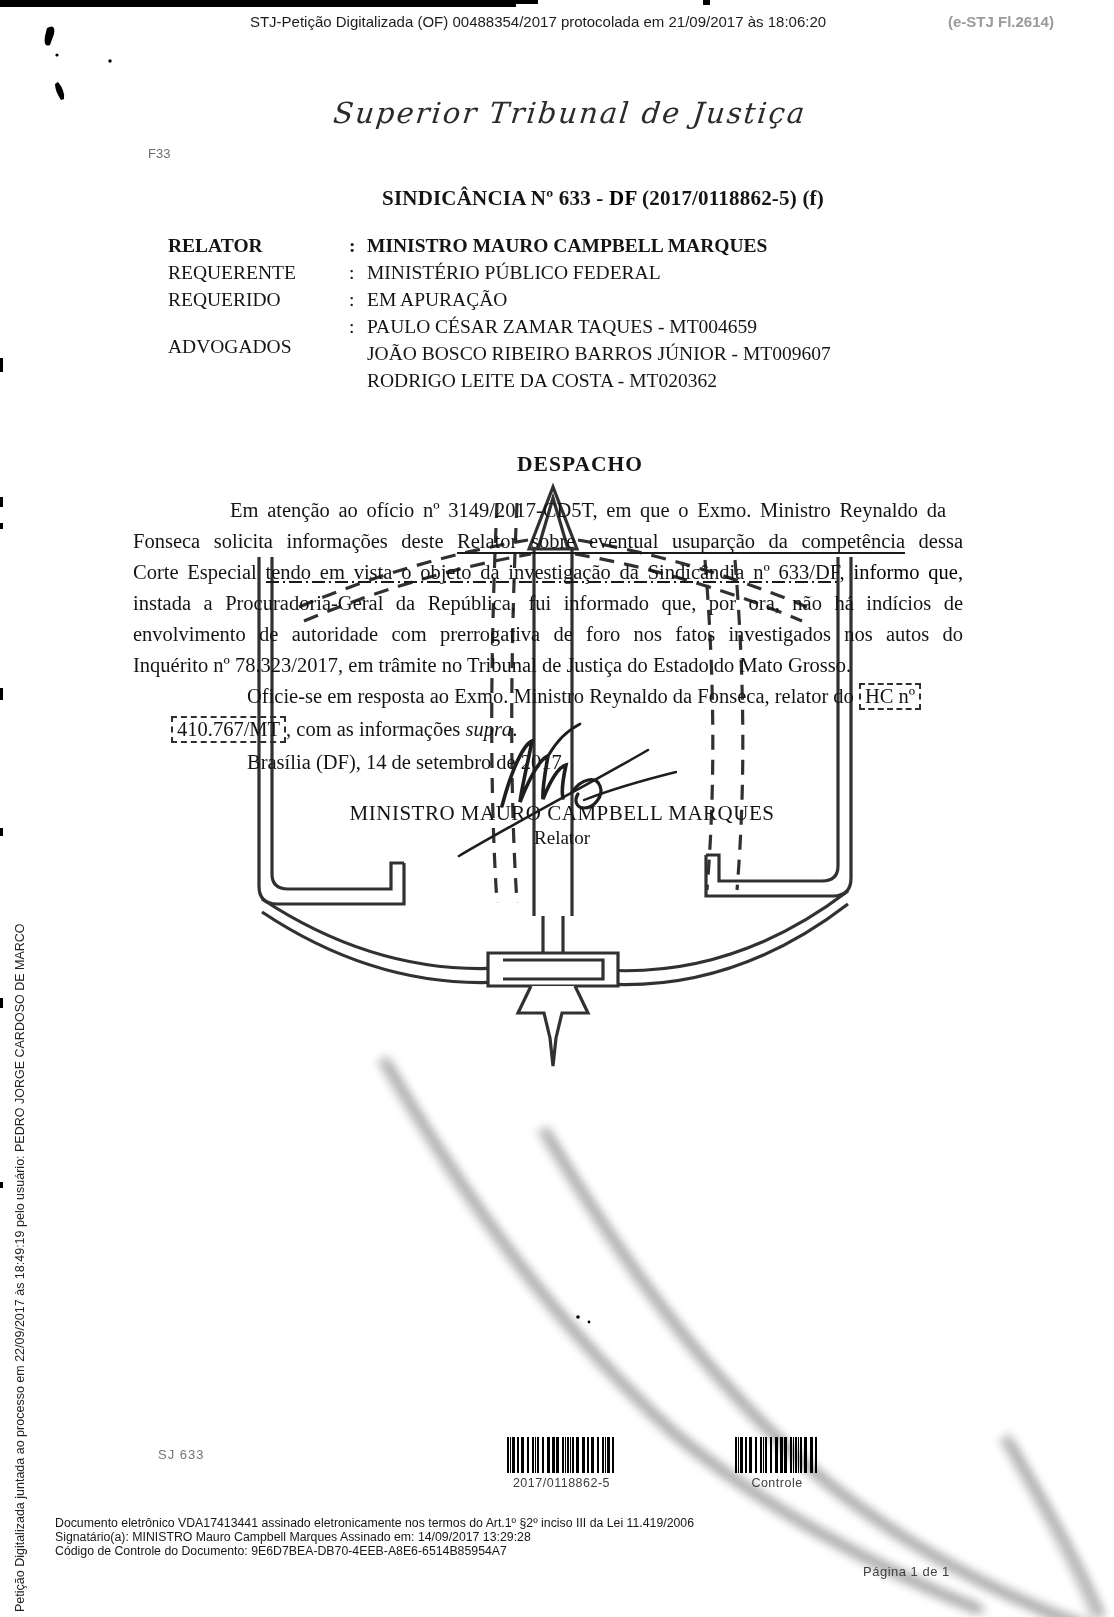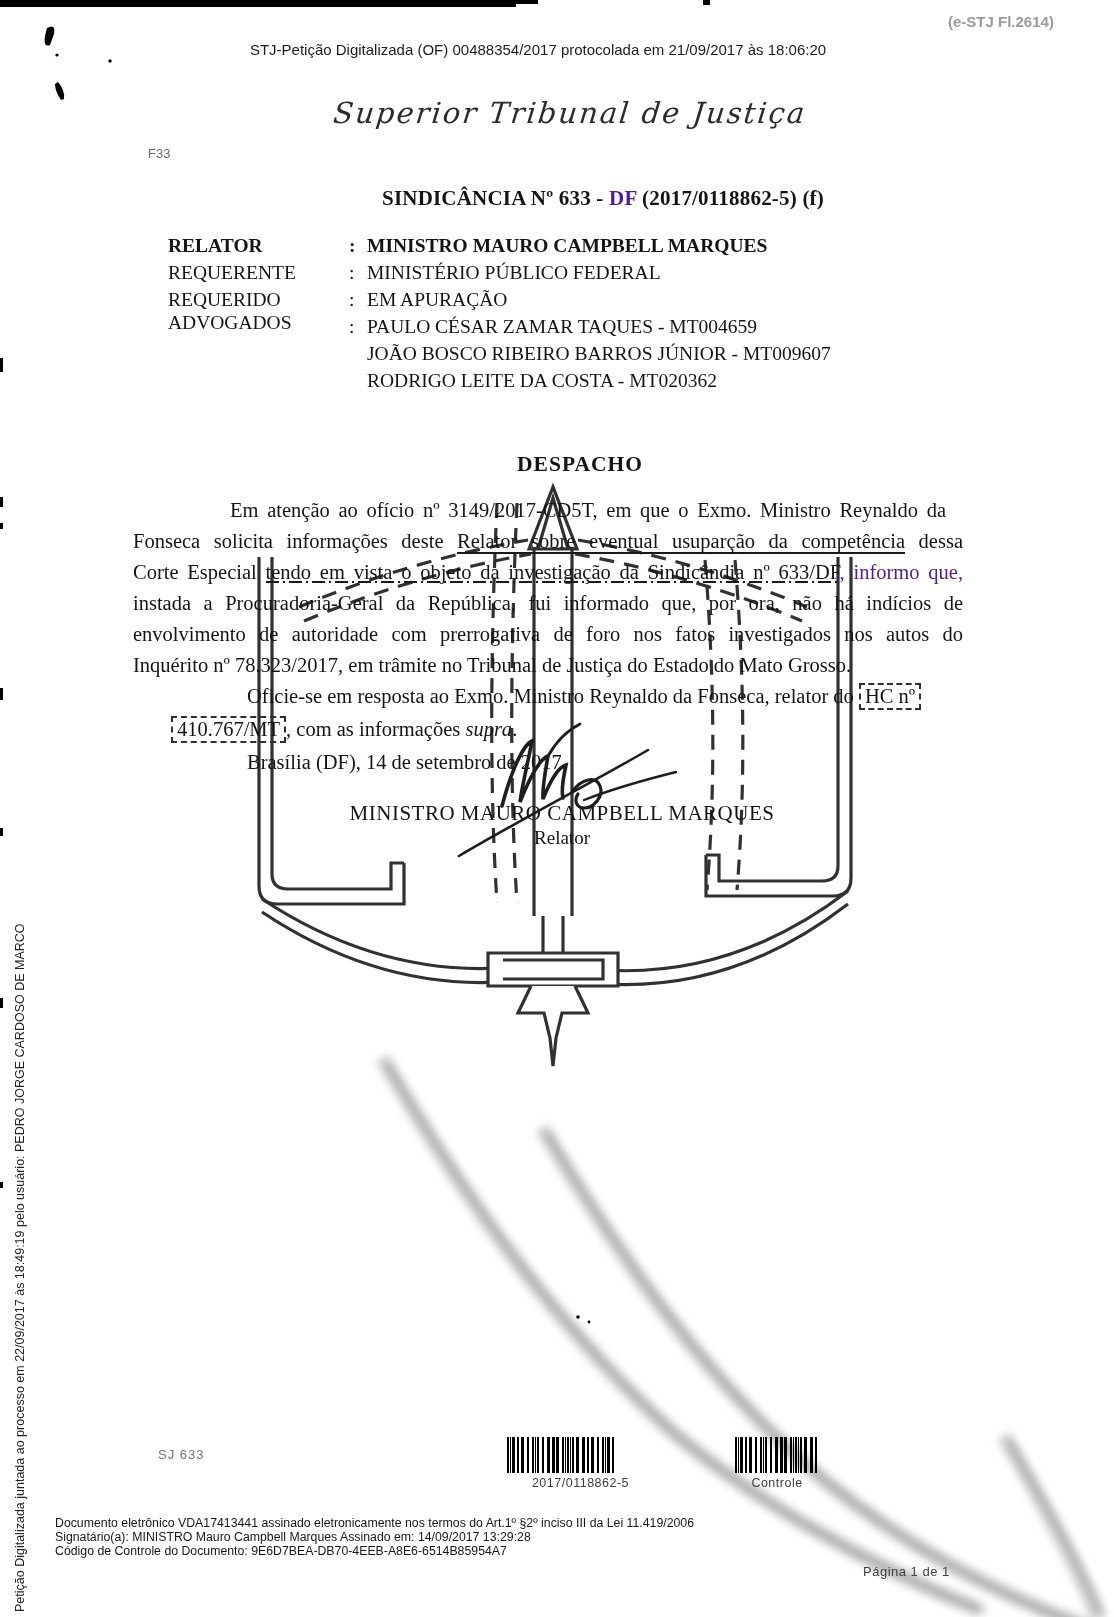--- a/index.html
+++ b/index.html
@@ -8,37 +8,37 @@
   .abs{position:absolute;}
   
   .layer-watermark{z-index:1;}
   .layer-swoosh{z-index:2;}
   .layer-content{z-index:3;}
   .layer-sig{z-index:4;}
   svg.fullpage{position:absolute;left:0;top:0;width:1114px;height:1617px;pointer-events:none;}
 
   
   .hdr-left{top:13px;left:0;width:1076px;text-align:center;
-    font-family:"Liberation Sans",sans-serif;font-size:15px;color:#1c1c1c;margin-top:28px;}
+    font-family:"Liberation Sans",sans-serif;font-size:15px;color:#1c1c1c;}
   .hdr-right{top:13px;left:948px;font-family:"Liberation Sans",sans-serif;
     font-size:15px;font-weight:bold;color:#9a9a9a;}
 
   
   .topbar{top:0;left:0;width:516px;height:7px;background:#000;}
   .topbar2{top:0;left:516px;width:22px;height:4px;background:#000;}
   .topnub{top:0;left:703px;width:7px;height:5px;background:#000;}
   .edgetick{left:0;width:3px;background:#000;}
 
   .script-title{top:96px;left:155px;width:830px;text-align:center;
     font-family:"DejaVu Serif",serif;font-style:italic;font-size:29px;color:#2b2b2b;
     letter-spacing:2px;transform:skewX(-6deg);}
   .f33{top:146px;left:148px;font-family:"Liberation Sans",sans-serif;font-size:13px;color:#6e6e6e;}
   .case-title{top:186px;left:188px;width:830px;text-align:center;
     font-size:21px;font-weight:bold;letter-spacing:.2px;}
-  .faded{color:#4c1d95;}
+  .faded{color:#000000;}
 
   
   .p-label{left:168px;font-size:19.5px;}
   .p-sep{left:349px;font-size:19.5px;}
   .p-value{left:367px;font-size:19.5px;}
   .bold{font-weight:bold;}
 
   .despacho{top:452px;left:165px;width:830px;text-align:center;
     font-size:21.5px;font-weight:bold;letter-spacing:1px;}
 
@@ -174,21 +174,21 @@
     <div class="abs p-value bold" style="top:235px;">MINISTRO MAURO CAMPBELL MARQUES</div>
 
     <div class="abs p-label" style="top:262px;">REQUERENTE</div>
     <div class="abs p-sep" style="top:262px;">:</div>
     <div class="abs p-value" style="top:262px;">MINISTÉRIO PÚBLICO FEDERAL</div>
 
     <div class="abs p-label" style="top:289px;">REQUERIDO</div>
     <div class="abs p-sep" style="top:289px;">:</div>
     <div class="abs p-value" style="top:289px;">EM APURAÇÃO</div>
 
-    <div class="abs p-label" style="top:312px;">ADVOGADOS</div>
+    <div class="abs p-label" style="top:336px;">ADVOGADOS</div>
     <div class="abs p-sep" style="top:316px;">:</div>
     <div class="abs p-value" style="top:316px;">PAULO CÉSAR ZAMAR TAQUES - MT004659</div>
     <div class="abs p-value" style="top:343px;">JOÃO BOSCO RIBEIRO BARROS JÚNIOR - MT009607</div>
     <div class="abs p-value" style="top:370px;text-align:center;">RODRIGO LEITE DA COSTA - MT020362</div>
 
     <div class="abs despacho">DESPACHO</div>
 
     <div class="abs bl just" style="top:497px;left:230px;width:716px;">Em atenção ao ofício nº 3149/2017-CD5T, em que o Exmo. Ministro Reynaldo da</div>
     <div class="abs bl just" style="top:528px;left:133px;width:830px;"><span>Fonseca solicita informações deste </span><span class="u-solid">Relator sobre eventual usuparção da competência</span><span> dessa</span></div>
     <div class="abs bl just" style="top:559px;left:133px;width:830px;"><span>Corte Especial </span><span class="u-dashdot">tendo em vista o objeto da investigação da Sindicândia nº 633/DF</span><span class="faded">, informo que,</span></div>
@@ -200,21 +200,21 @@
     <div class="abs bl" style="top:716px;left:133px;margin-left:38px;"><span class="boxed">410.767/MT</span><span>, com as informações </span><span class="it">supra</span><span>.</span></div>
 
     <div class="abs bl" style="top:749px;left:247px;">Brasília (DF), 14 de setembro de 2017.</div>
 
     <div class="abs sig-name">MINISTRO MAURO CAMPBELL MARQUES</div>
     <div class="abs sig-role">Relator</div>
 
     <div class="abs sj633">SJ 633</div>
     <div class="abs barcode bc1"></div>
     <div class="abs barcode bc2"></div>
-    <div class="abs bc-label" style="left:526px;width:109px;">2017/0118862-5</div>
+    <div class="abs bc-label" style="left:507px;width:109px;">2017/0118862-5</div>
     <div class="abs bc-label" style="left:735px;width:84px;">Controle</div>
     <div class="abs page-label">Página 1 de 1</div>
 
     <div class="abs footer-line" style="top:1516px;">Documento eletrônico VDA17413441 assinado eletronicamente nos termos do Art.1º §2º inciso III da Lei 11.419/2006</div>
     <div class="abs footer-line" style="top:1530px;">Signatário(a):  MINISTRO Mauro Campbell Marques   Assinado em: 14/09/2017 13:29:28</div>
     <div class="abs footer-line" style="top:1544px;">Código de Controle do Documento: 9E6D7BEA-DB70-4EEB-A8E6-6514B85954A7</div>
 
     <div class="abs sidebar-vertical">Petição Digitalizada juntada ao processo em 22/09/2017 às 18:49:19 pelo usuário: PEDRO JORGE CARDOSO DE MARCO</div>
   </div>
 

